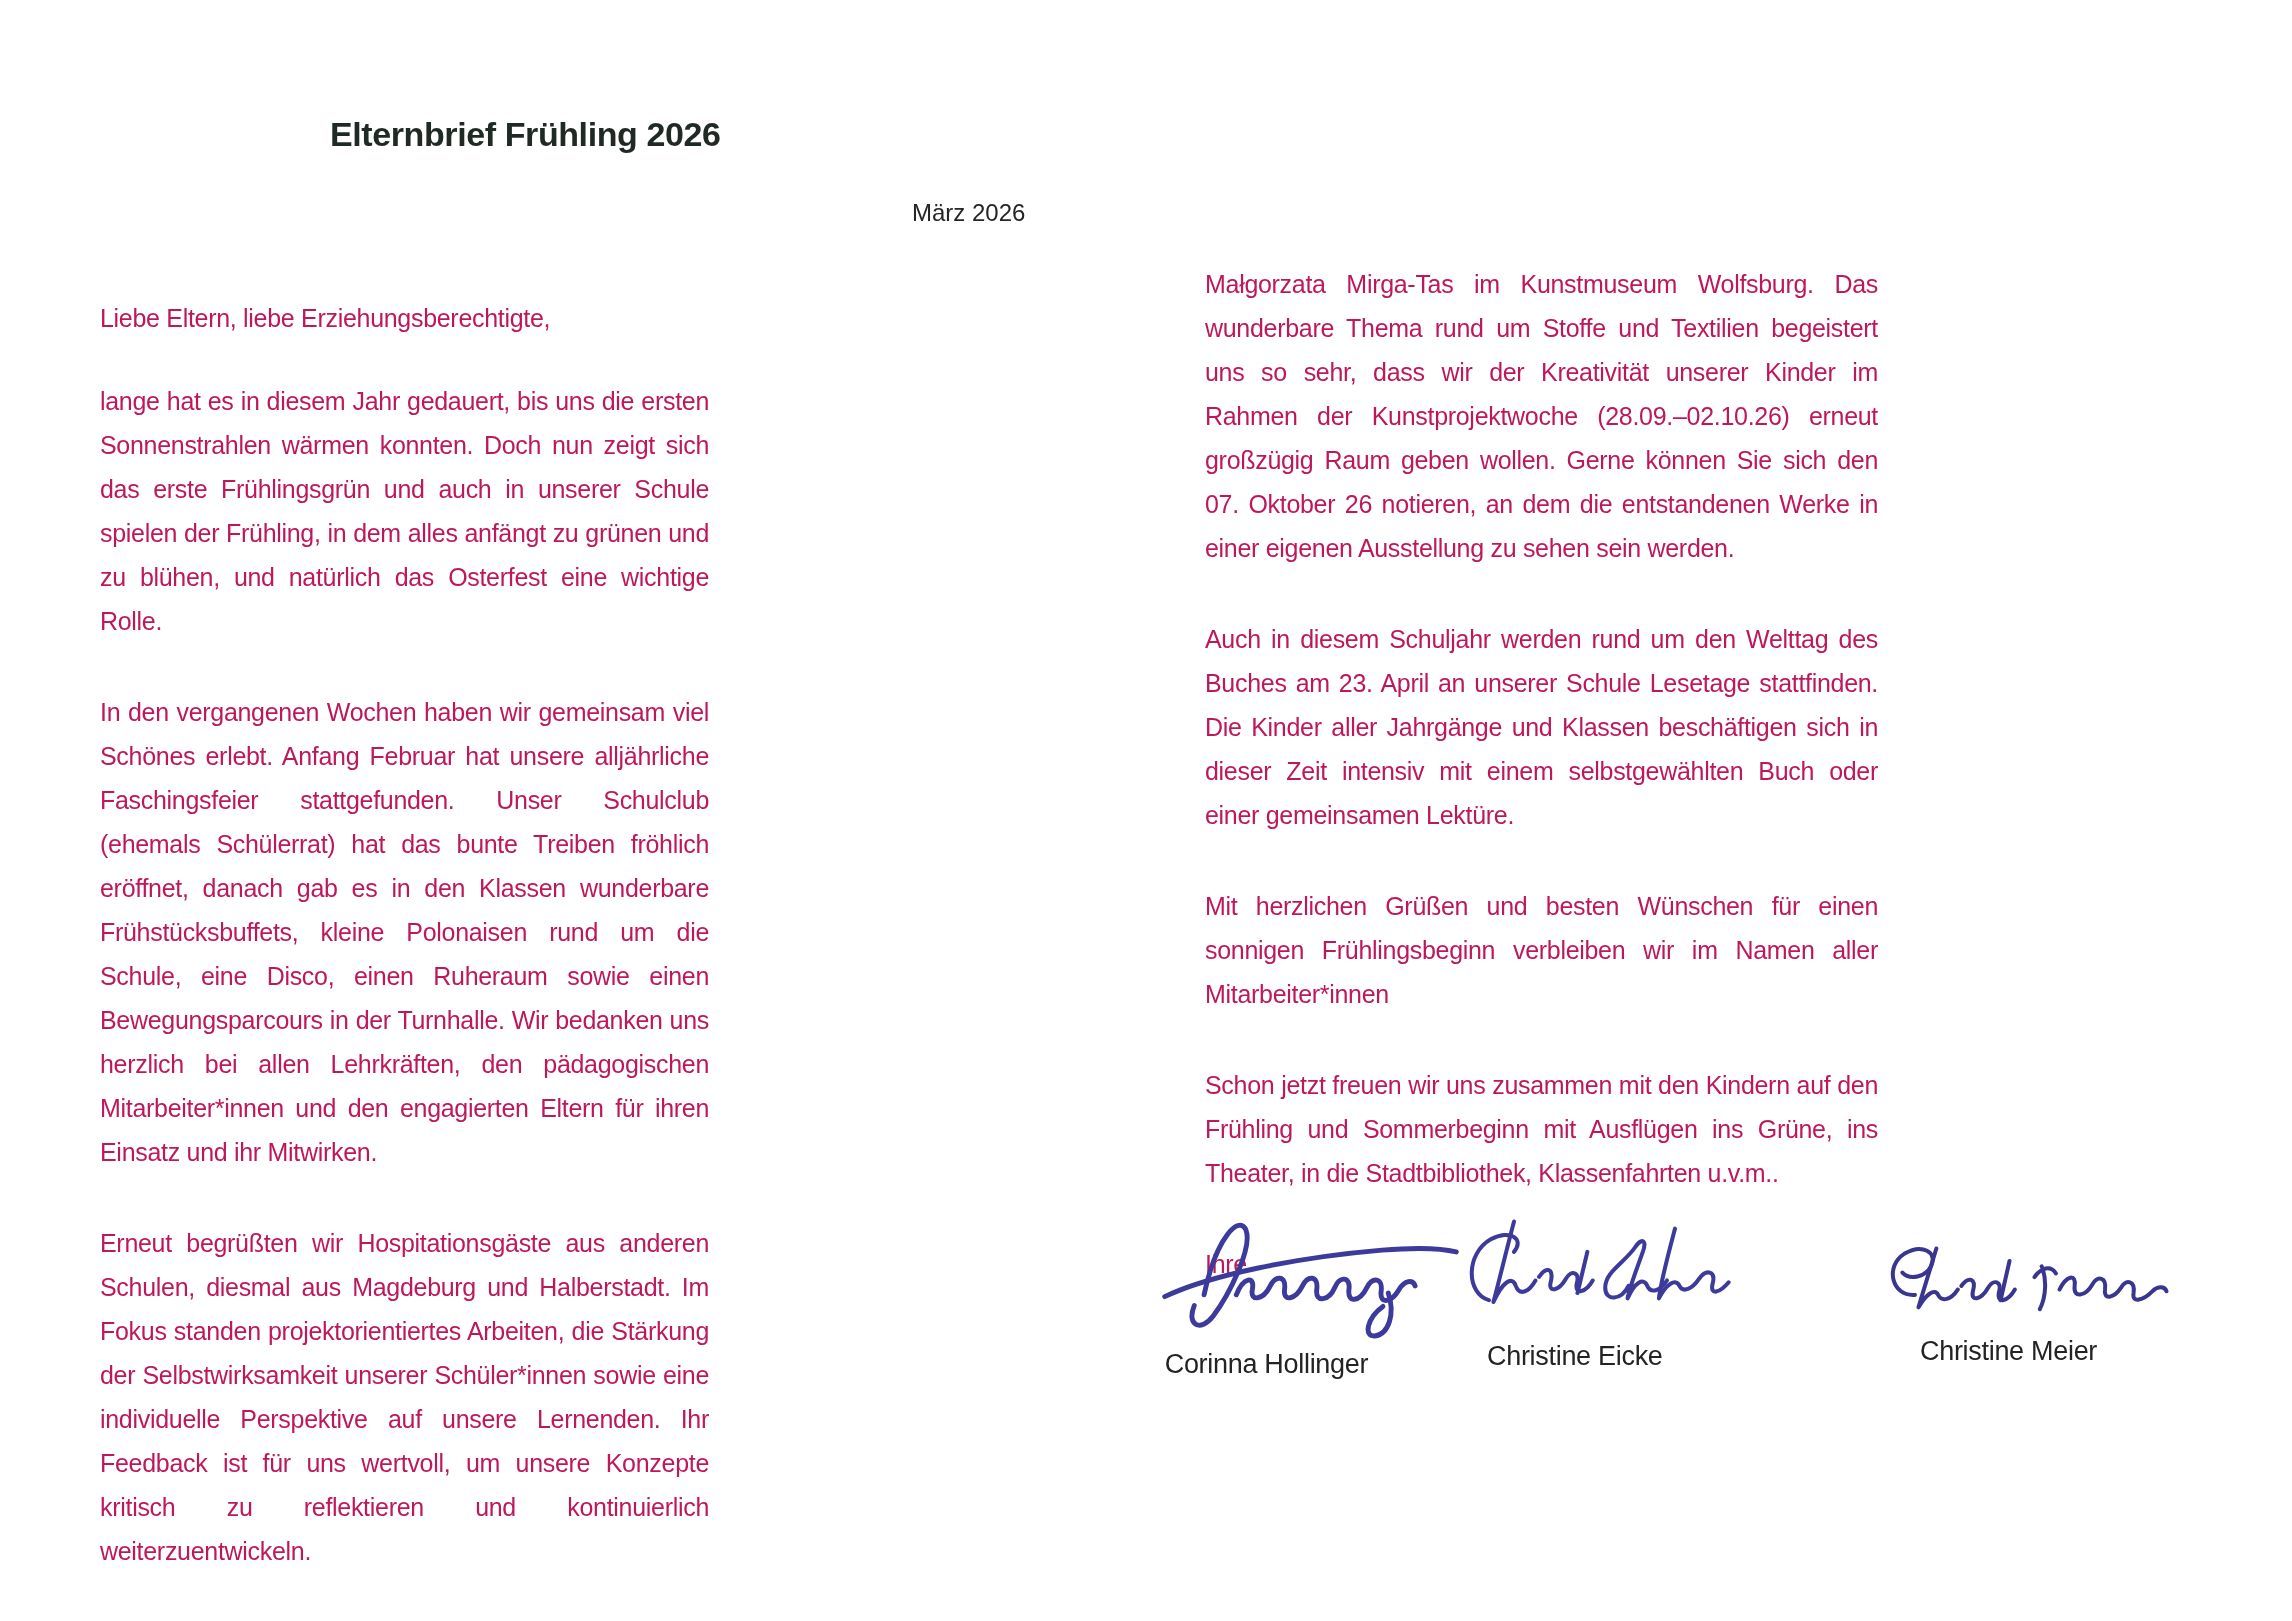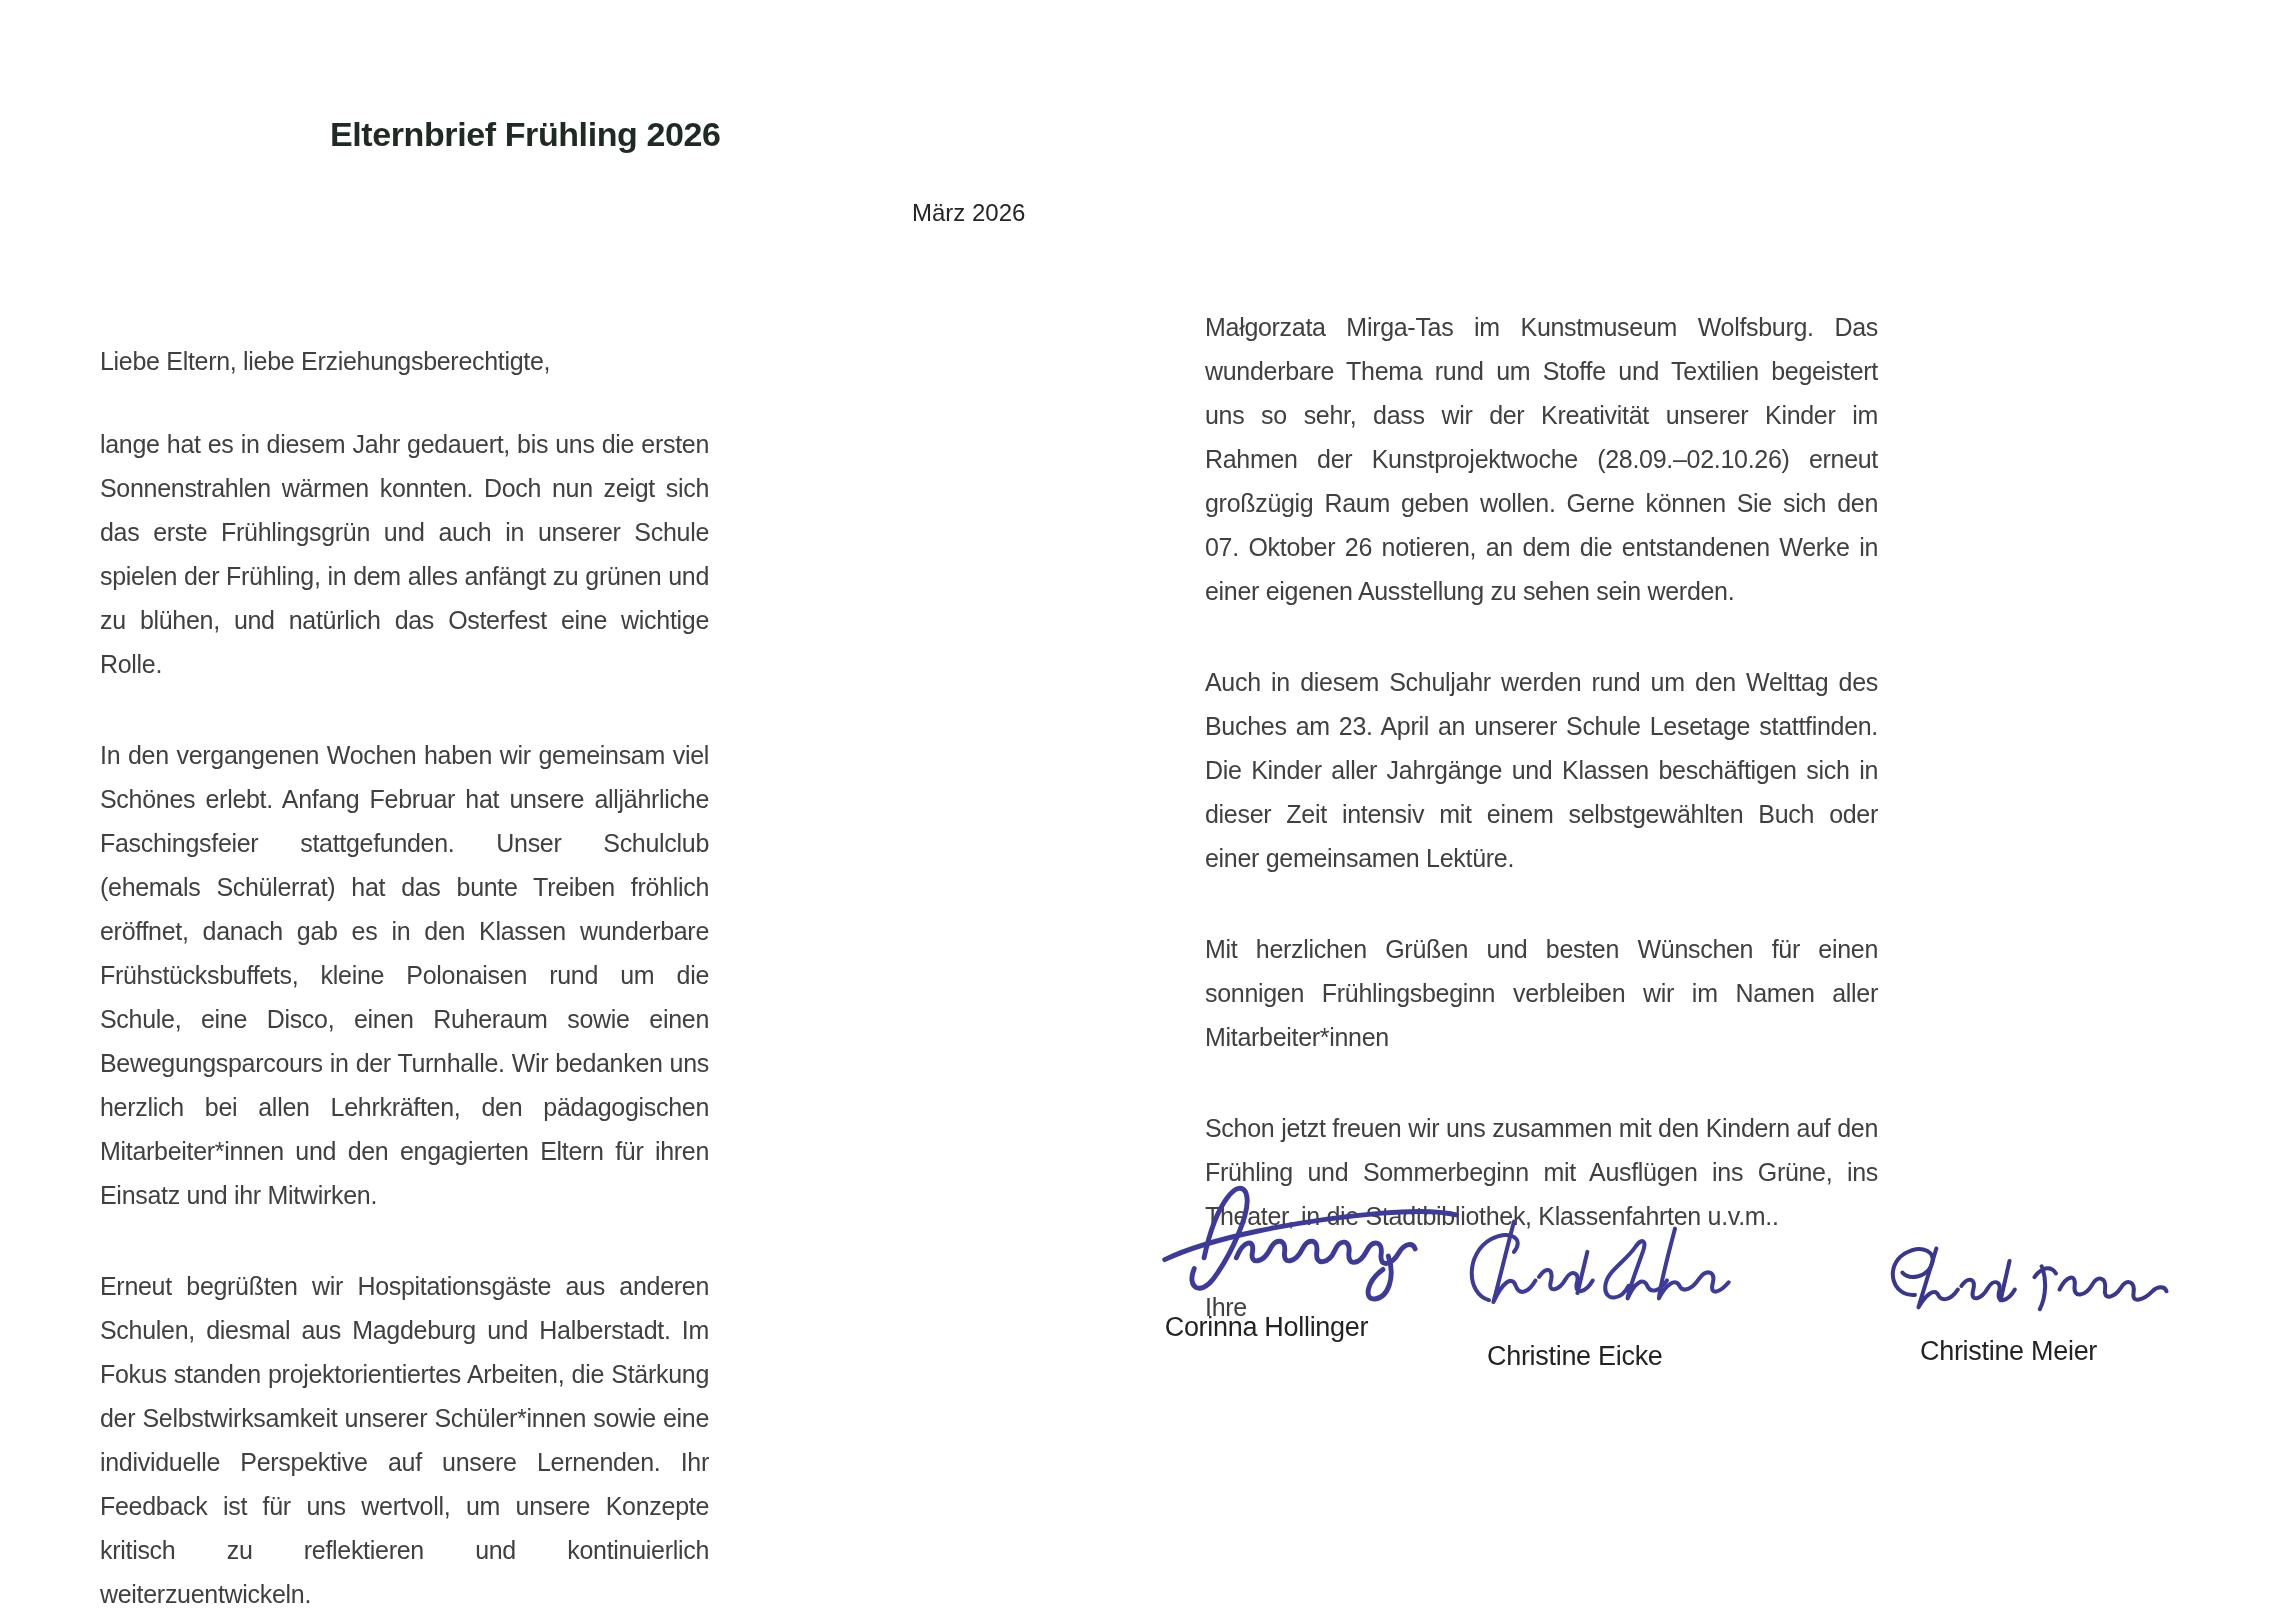--- a/index.html
+++ b/index.html
@@ -33,22 +33,21 @@
     left: 912px;
     top: 199px;
     font-size: 24px;
     color: #232624;
   }
   .col {
     position: absolute;
     font-size: 25px;
     line-height: 44px;
     letter-spacing: -0.3px;
-    color: #404040;
-    margin-top: 43px;
+    color: #be185d;
   }
   .col-left  { left: 100px;  top: 296px; width: 609px; }
   .col-right { left: 1205px; top: 262px; width: 673px; }
   .col p {
     margin: 0 0 47px 0;
     text-align: justify;
   }
   .col p.salutation {
     text-align: left;
     margin-bottom: 39px;
@@ -63,21 +62,21 @@
   }
   .sig-block svg {
     display: block;
   }
   .sig-name {
     font-size: 27px;
     letter-spacing: -0.3px;
     color: #222422;
     white-space: nowrap;
   }
-  .sig1 { left: 1154px; top: 1152px; width: 313px; }
+  .sig1 { left: 1154px; top: 1189px; width: 313px; }
   .sig2 { left: 1451px; top: 1200px; width: 287px; }
   .sig3 { left: 1870px; top: 1211px; width: 304px; }
   .sig1 .sig-name { margin-top: 1.8px;  padding-left: 10.7px; }
   .sig2 .sig-name { margin-top: 14.3px; padding-left: 36px; }
   .sig3 .sig-name { margin-top: 9px; padding-left: 50px; }
 </style>
 </head>
 <body>
 
 <div class="page">

